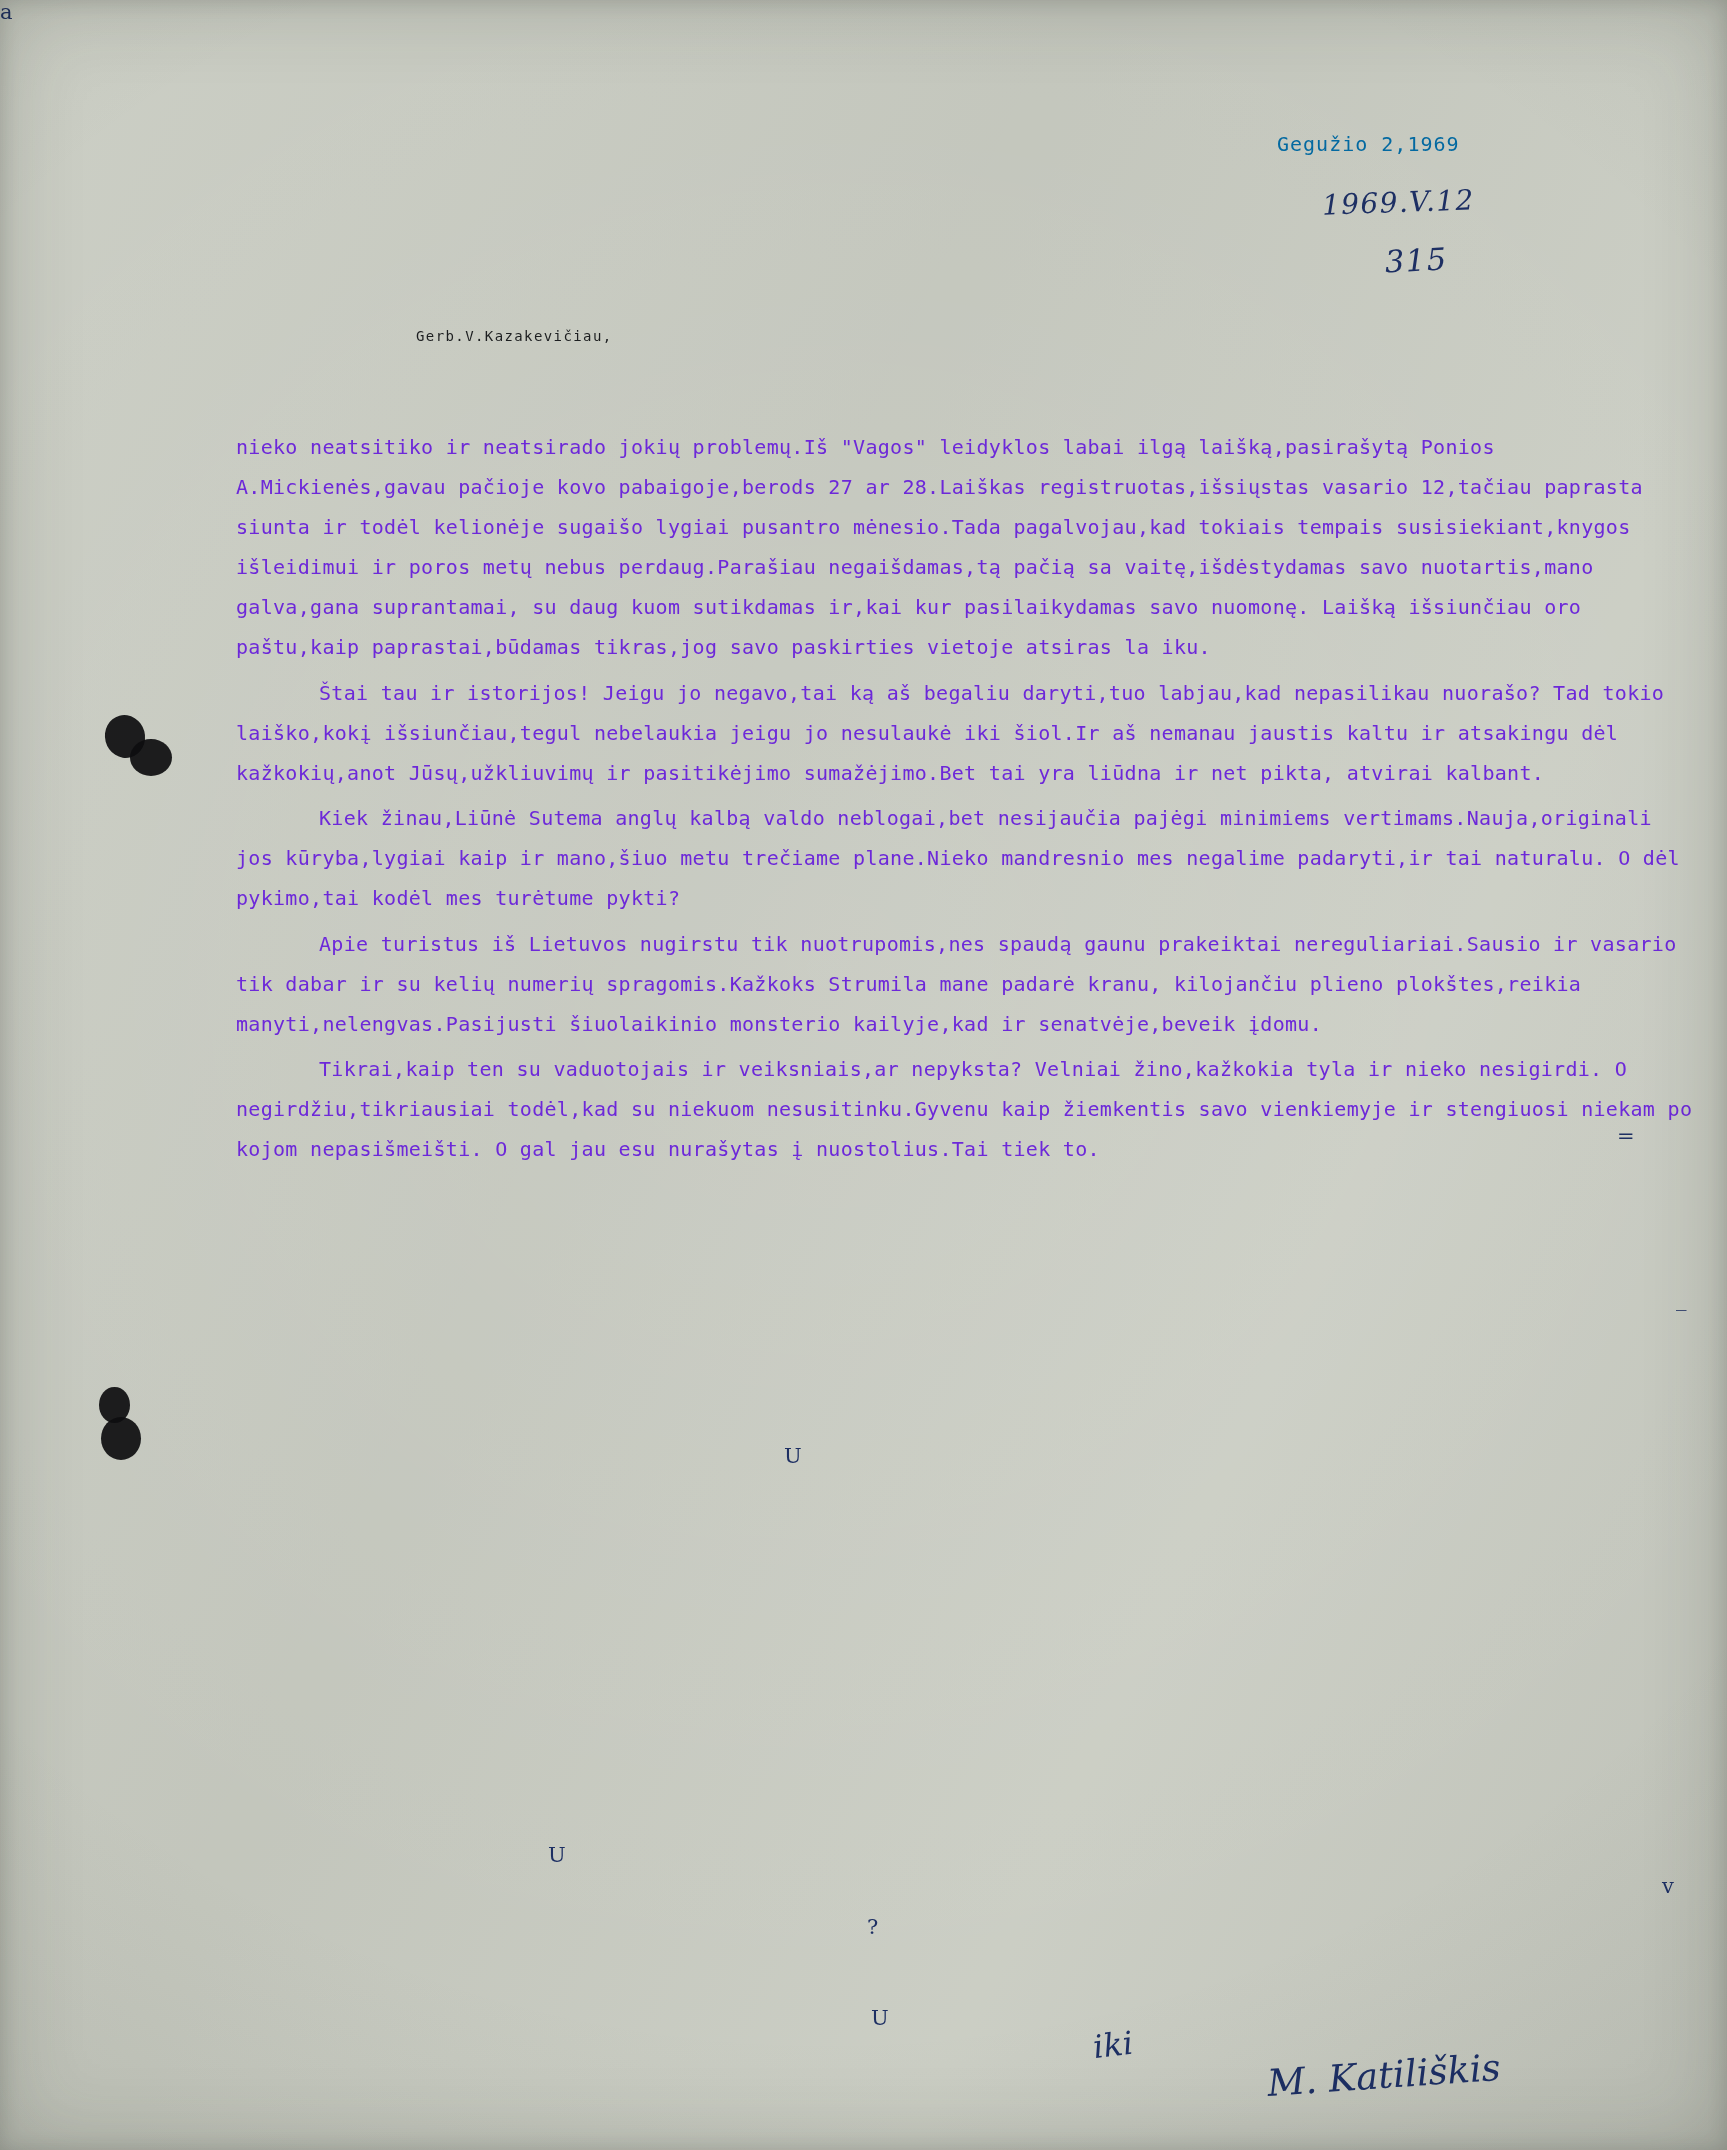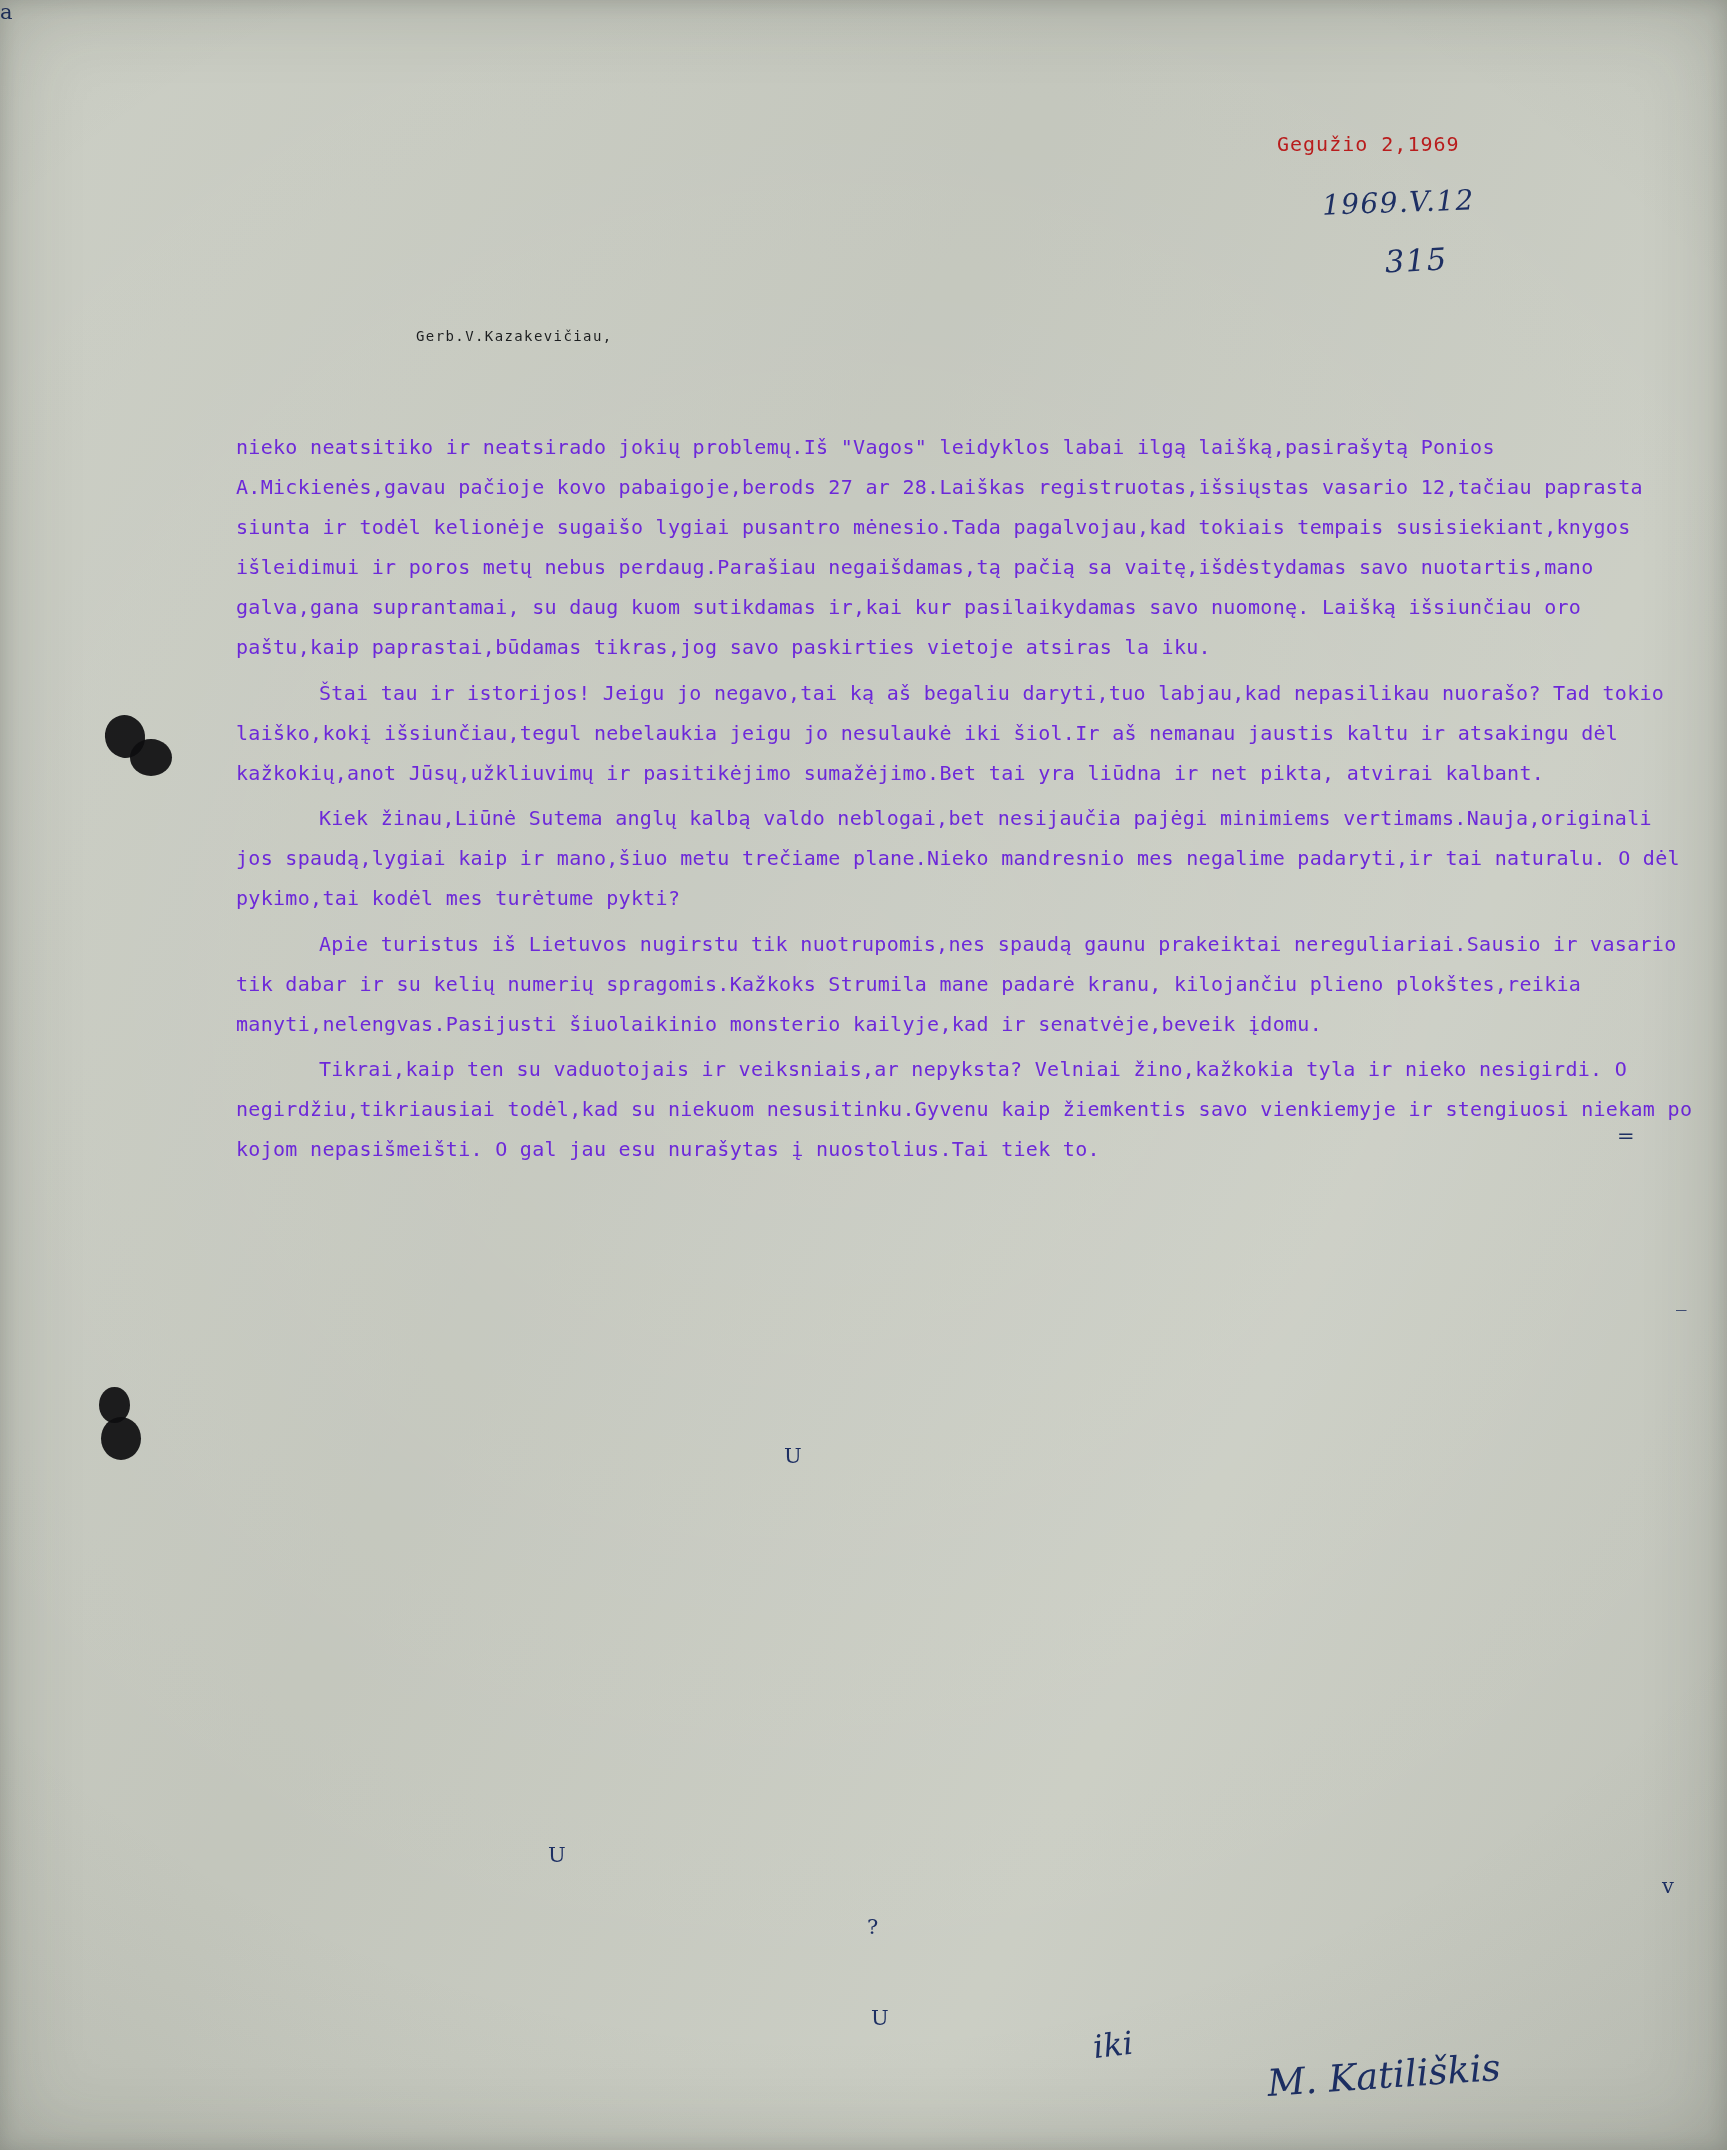--- a/index.html
+++ b/index.html
@@ -42,21 +42,21 @@
 
   .date-block {
     position: absolute;
     left: 1277px;
     top: 132px;
     width: 361px;
   }
   .date-line {
     font-size: 20px;
     letter-spacing: 1px;
-    color: #b91c1c;
+    color: #0369a1;
     font-family: "DejaVu Sans Mono", monospace;
   }
 
   .hand {
     font-family: "DejaVu Serif", serif;
     color: #1d2f63;
     font-style: italic;
   }
   .hand-stamp-date {
     position: absolute;
@@ -159,21 +159,21 @@
   </div>
 
   <div class="hand hand-stamp-date">1969.V.12</div>
   <div class="hand hand-number">315</div>
 
   <div class="salutation">Gerb.V.Kazakevičiau,</div>
 
   <div class="body-block">
     <p class="typed para">nieko neatsitiko ir neatsirado jokių problemų.Iš "Vagos" leidyklos labai ilgą laišką,pasirašytą Ponios A.Mickienės,gavau pačioje kovo pabaigoje,berods 27 ar 28.Laiškas registruotas,išsiųstas vasario 12,tačiau paprasta siunta ir todėl kelionėje sugaišo lygiai pusantro mėnesio.Tada pagalvojau,kad tokiais tempais susisiekiant,knygos išleidimui ir poros metų nebus perdaug.Parašiau negaišdamas,tą pačią sa vaitę,išdėstydamas savo nuotartis,mano galva,gana suprantamai, su daug kuom sutikdamas ir,kai kur pasilaikydamas savo nuomonę. Laišką išsiunčiau oro paštu,kaip paprastai,būdamas tikras,jog savo paskirties vietoje atsiras la iku.</p>
     <p class="typed para indent">Štai tau ir istorijos! Jeigu jo negavo,tai ką aš begaliu daryti,tuo labjau,kad nepasilikau nuorašo? Tad tokio laiško,kokį išsiunčiau,tegul nebelaukia jeigu jo nesulaukė iki šiol.Ir aš nemanau jaustis kaltu ir atsakingu dėl kažkokių,anot Jūsų,užkliuvimų ir pasitikėjimo sumažėjimo.Bet tai yra liūdna ir net pikta, atvirai kalbant.</p>
-    <p class="typed para indent">Kiek žinau,Liūnė Sutema anglų kalbą valdo neblogai,bet nesijaučia pajėgi minimiems vertimams.Nauja,originali jos spaudą,lygiai kaip ir mano,šiuo metu trečiame plane.Nieko mandresnio mes negalime padaryti,ir tai naturalu. O dėl pykimo,tai kodėl mes turėtume pykti?</p>
+    <p class="typed para indent">Kiek žinau,Liūnė Sutema anglų kalbą valdo neblogai,bet nesijaučia pajėgi minimiems vertimams.Nauja,originali jos kūryba,lygiai kaip ir mano,šiuo metu trečiame plane.Nieko mandresnio mes negalime padaryti,ir tai naturalu. O dėl pykimo,tai kodėl mes turėtume pykti?</p>
     <p class="typed para indent">Apie turistus iš Lietuvos nugirstu tik nuotrupomis,nes spaudą gaunu prakeiktai nereguliariai.Sausio ir vasario tik dabar ir su kelių numerių spragomis.Kažkoks Strumila mane padarė kranu, kilojančiu plieno plokštes,reikia manyti,nelengvas.Pasijusti šiuolaikinio monsterio kailyje,kad ir senatvėje,beveik įdomu.</p>
     <p class="typed para indent">Tikrai,kaip ten su vaduotojais ir veiksniais,ar nepyksta? Velniai žino,kažkokia tyla ir nieko nesigirdi. O negirdžiu,tikriausiai todėl,kad su niekuom nesusitinku.Gyvenu kaip žiemkentis savo vienkiemyje ir stengiuosi niekam po kojom nepasišmeišti. O gal jau esu nurašytas į nuostolius.Tai tiek to.</p>
   </div>
 
   <div class="corr">a</div>
   <div class="corr corr-2">=</div>
   <div class="corr corr-3">_</div>
   <div class="corr corr-4">U</div>
   <div class="corr corr-5">U</div>
   <div class="corr corr-6">?</div>

